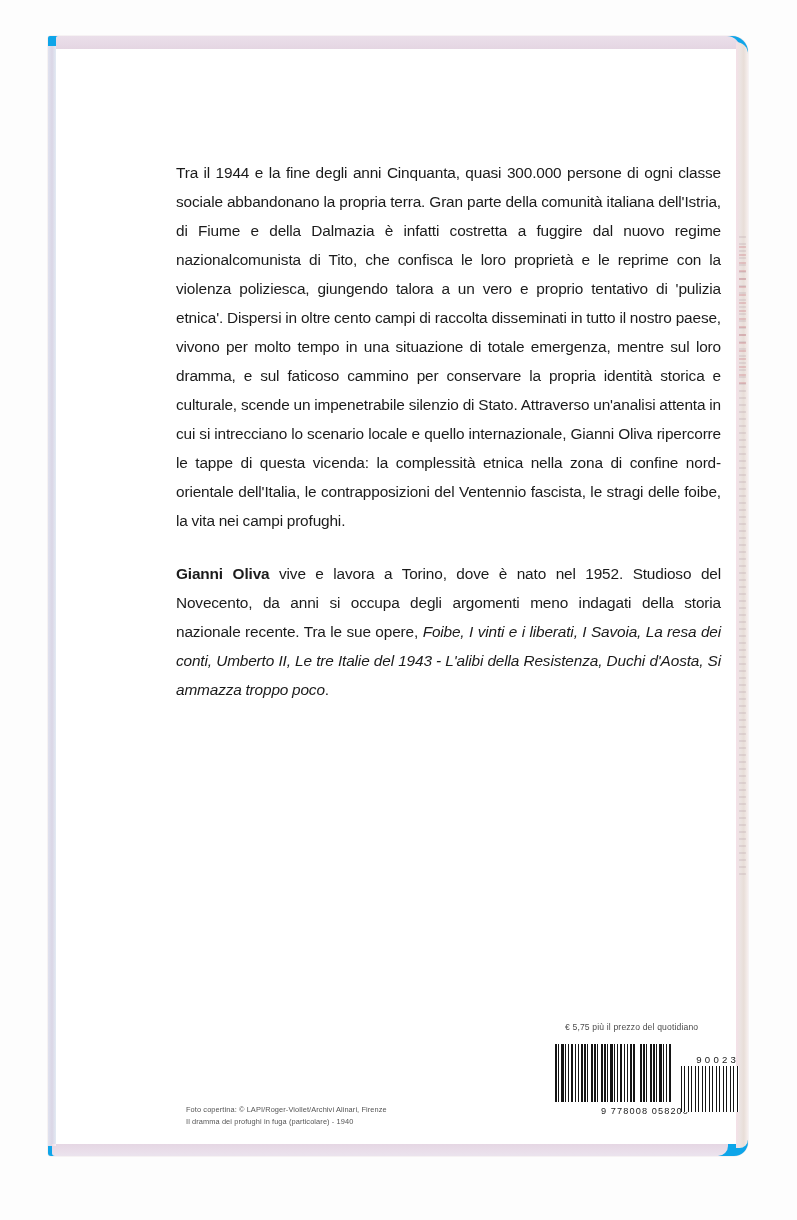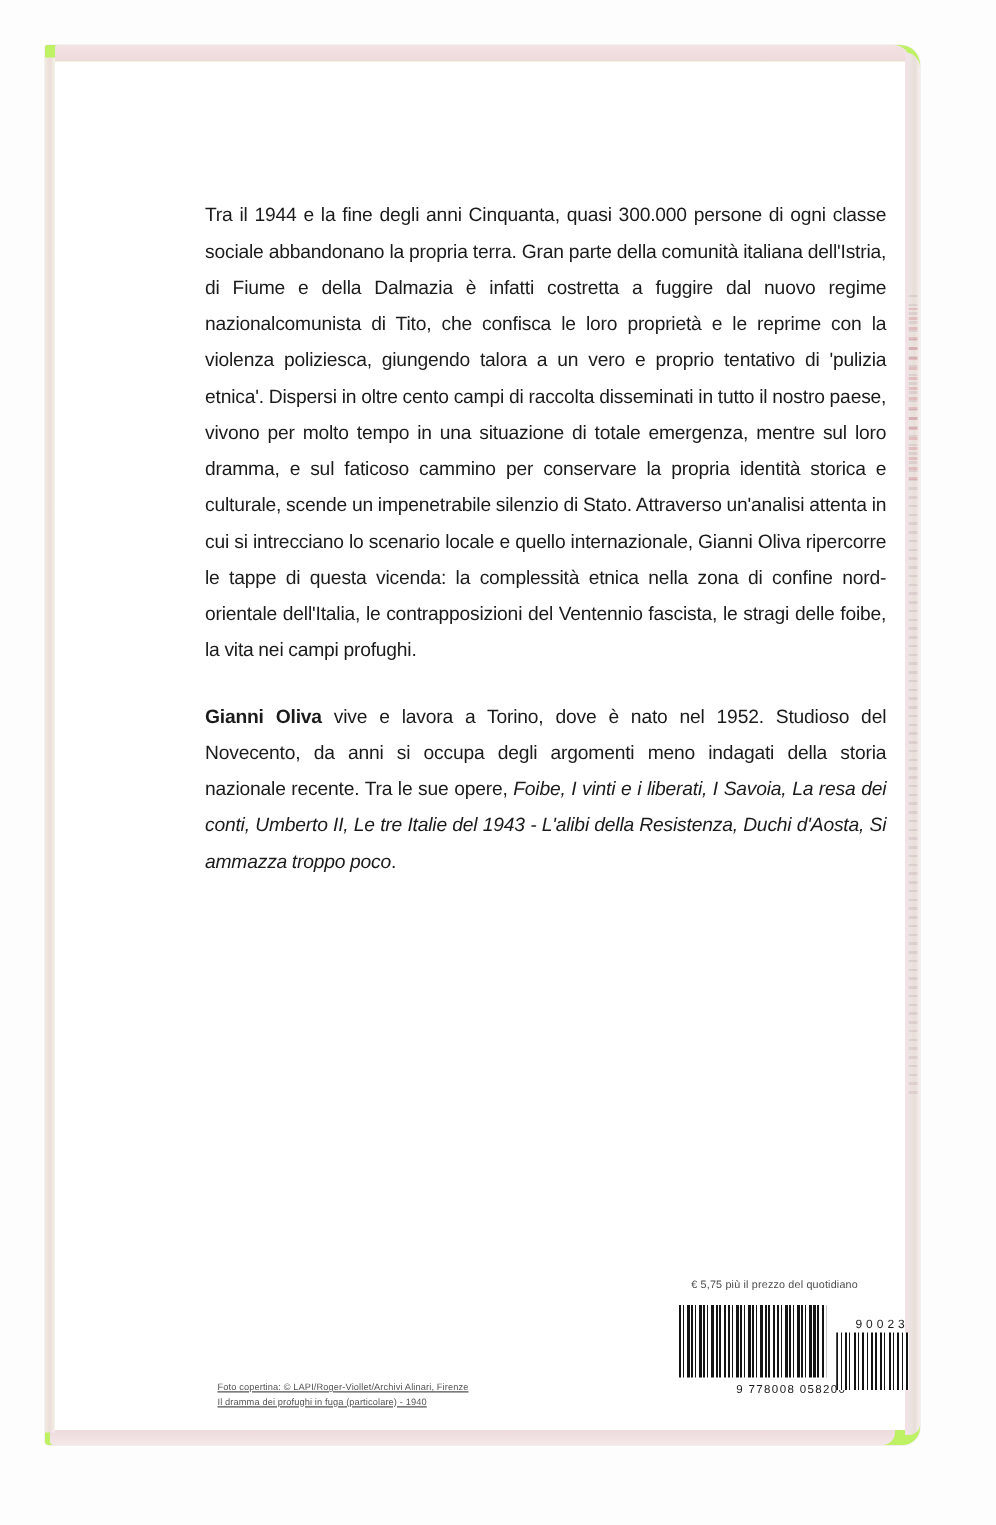--- a/index.html
+++ b/index.html
@@ -26,25 +26,25 @@
   
   .scan-bg {
     position: absolute;
     inset: 0;
     background: #fdfdfd;
   }
 
   
   .cover {
     position: absolute;
-    left: 36px;
+    left: 48px;
     top: 36px;
     width: 700px;
     height: 1120px;
-    background: #bef264;
+    background: #0ea5e9;
     border-radius: 2px 16px 14px 3px;
     box-shadow: 0 0 0 0.5px rgba(200,170,180,0.25);
   }
 
   
   .band-top {
     position: absolute;
     left: 8px;
     top: 0px;
     width: 684px;
@@ -246,21 +246,20 @@
     top: 1068px;
     width: 300px;
     font-size: 7.4px;
     line-height: 11.5px;
     color: #3a3a3a;
     letter-spacing: 0.1px;
     opacity: .88;
   }
   .credit div {
     white-space: nowrap;
-    text-decoration: underline;
   }
 </style>
 </head>
 <body>
 
 <div class="scan">
   <div class="scan-bg"></div>
 
   <div class="cover">
 

